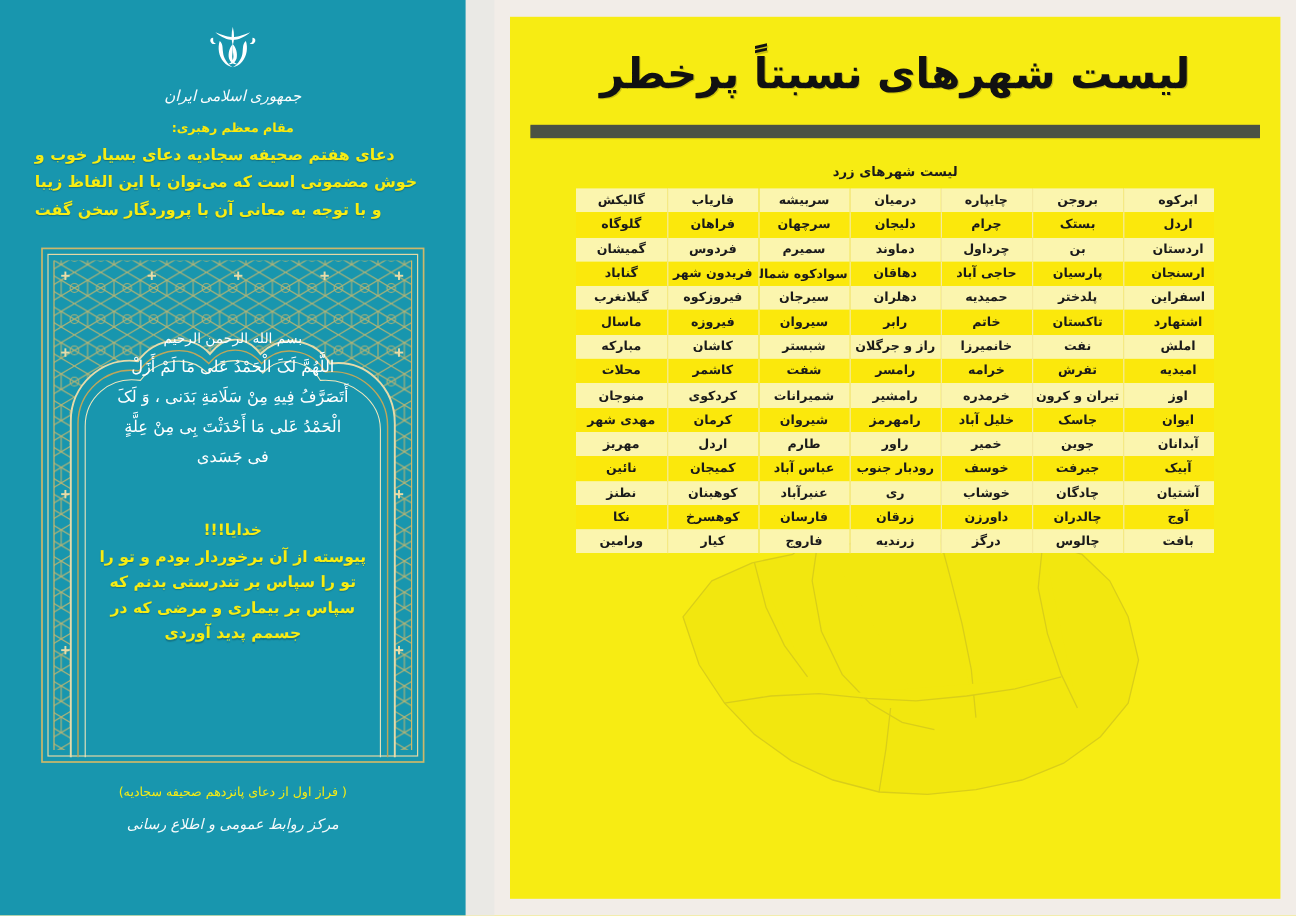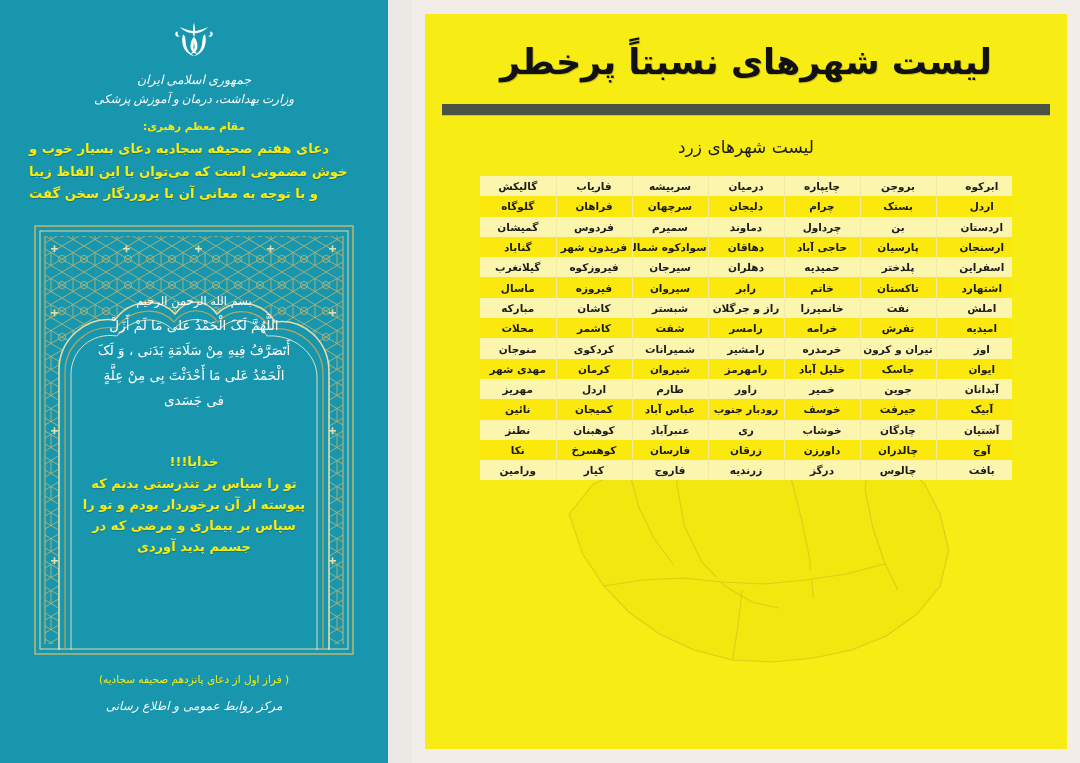--- a/index.html
+++ b/index.html
@@ -68,25 +68,25 @@
     height: 11px;
     background: #4a5244;
     margin: 22px 17px 0 17px;
     box-shadow: 0 1px 0 rgba(0,0,0,0.15);
   }
 
   .table-caption {
     position: relative;
     z-index: 3;
     text-align: center;
-    font-size: 17px;
-    font-weight: normal;
+    font-size: 11px;
+    font-weight: bold;
     color: #1b1b1b;
     margin-top: 22px;
-    margin-bottom: 19px;
+    margin-bottom: 7px;
   }
 
   .city-table-wrap {
     position: relative;
     z-index: 3;
     margin: 0 55px;
   }
 
   table.city-table {
     width: 100%;
@@ -442,21 +442,20 @@
           <path d="M86 34 C90 34 92 37 91 41 C89 46 84 47 81 44 C84 44 86 42 86 39
                    C86 37 86 35 86 34 Z"></path>
           <path d="M18 24 C34 30 42 33 50 33 C58 33 66 30 82 24 C70 34 60 38 50 38
                    C40 38 30 34 18 24 Z"></path>
         </g>
       </svg>
     </div>
 
     <div class="ministry-lines">
       <div class="l1">جمهوری اسلامی ایران</div>
-      <div class="l2">وزارت بهداشت، درمان و آموزش پزشکی</div>
     </div>
 
     <div class="leader-label">مقام معظم رهبری:</div>
     <div class="leader-quote">دعای هفتم صحیفه سجادیه دعای بسیار خوب و خوش مضمونی است که می‌توان با این الفاظ زیبا و با توجه به معانی آن با پروردگار سخن گفت</div>
 
     <div class="ornate-frame">
       <svg class="frame-art" viewBox="0 0 330 440" preserveAspectRatio="none" aria-hidden="true">
         <defs>
           <pattern id="lattice" width="22" height="26" patternUnits="userSpaceOnUse">
             <g fill="none" stroke="#cdb86a" stroke-width="0.9" opacity="0.85">
@@ -537,21 +536,21 @@
       <div class="frame-content">
         <div class="bismillah">بسم الله الرحمن الرحیم</div>
         <div class="arabic-prayer" id="arabic-prayer">
             <div>اللَّهُمَّ لَکَ الْحَمْدُ عَلی مَا لَمْ أَزَلْ</div>
             <div>أَتَصَرَّفُ فِیهِ مِنْ سَلَامَةِ بَدَنی ، وَ لَکَ</div>
             <div>الْحَمْدُ عَلی مَا أَحْدَثْتَ بِی مِنْ عِلَّةٍ</div>
             <div class="last">فی جَسَدی</div>
           </div>
         <div class="persian-translation">
           <span class="shout">خدایا!!!</span>
-          <span id="persian-lines"><div>تو را سپاس بر تندرستی بدنم که</div><div>پیوسته از آن برخوردار بودم و تو را</div><div>سپاس بر بیماری و مرضی که در</div><div>جسمم پدید آوردی</div></span>
+          <span id="persian-lines"><div>پیوسته از آن برخوردار بودم و تو را</div><div>تو را سپاس بر تندرستی بدنم که</div><div>سپاس بر بیماری و مرضی که در</div><div>جسمم پدید آوردی</div></span>
         </div>
       </div>
     </div>
 
     <div class="source-note">( فراز اول از دعای پانزدهم صحیفه سجادیه)</div>
     <div class="pr-center">مرکز روابط عمومی و اطلاع رسانی</div>
 
   </div>
 </div>
 

